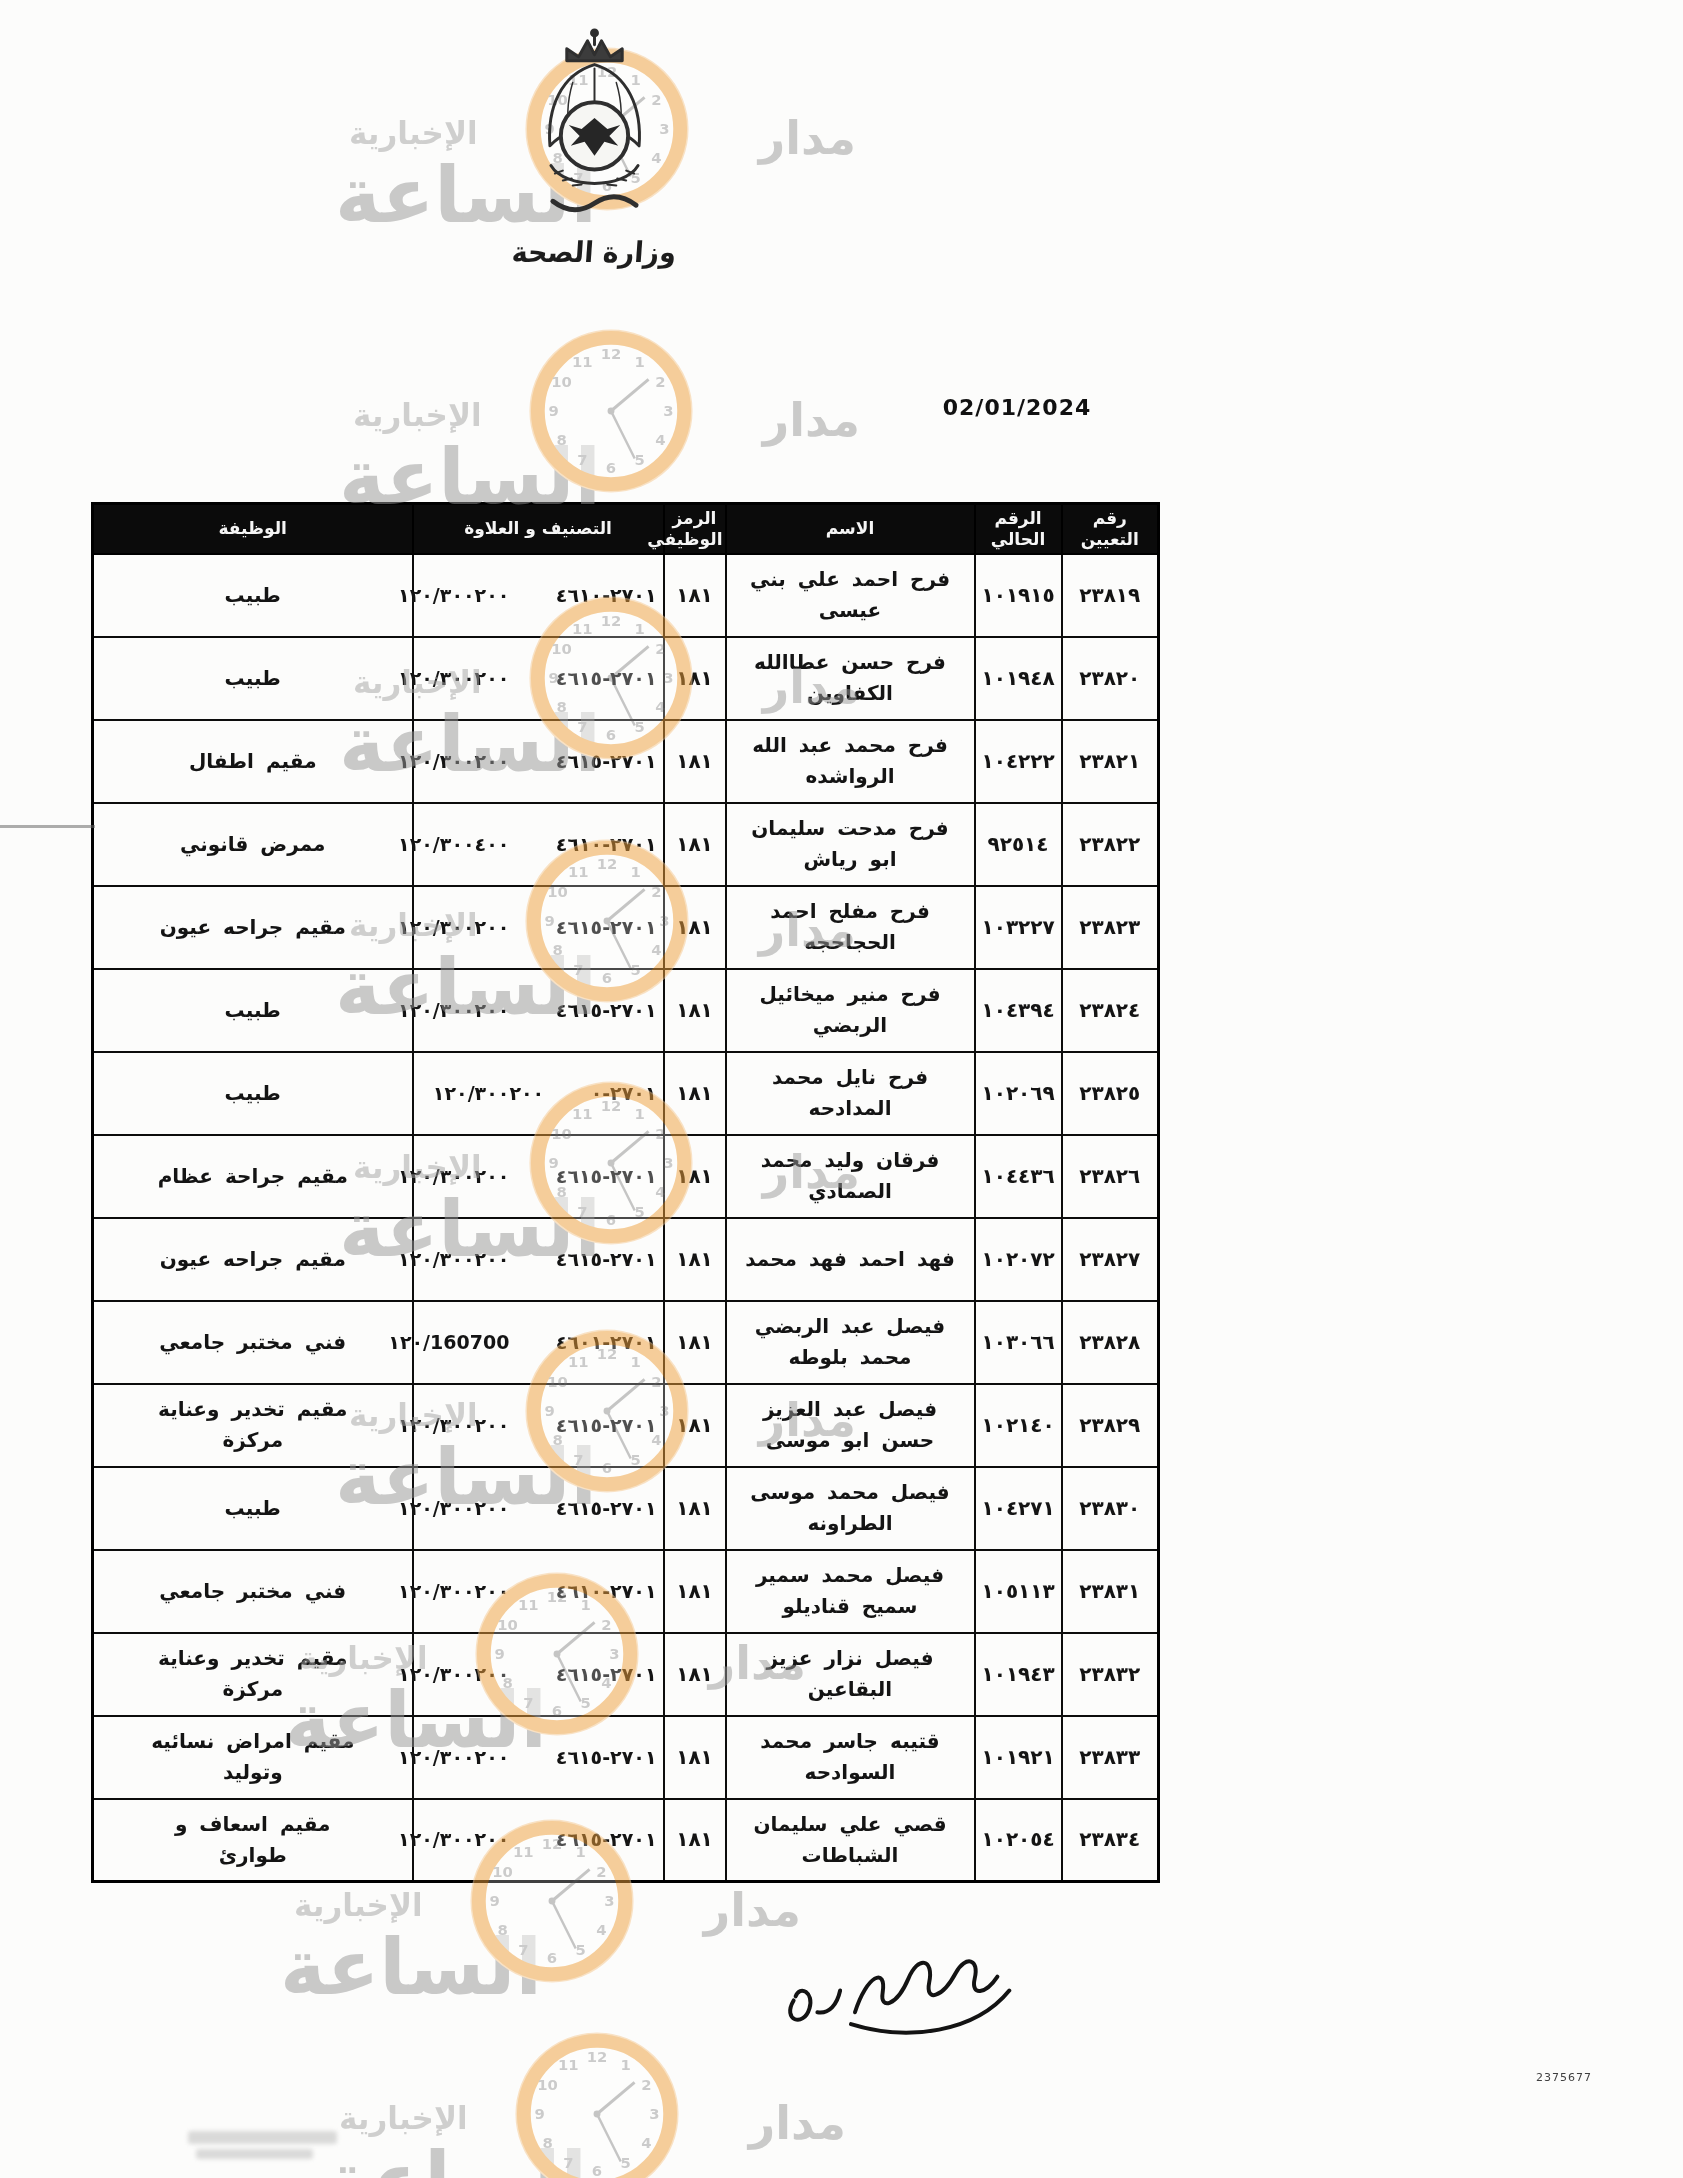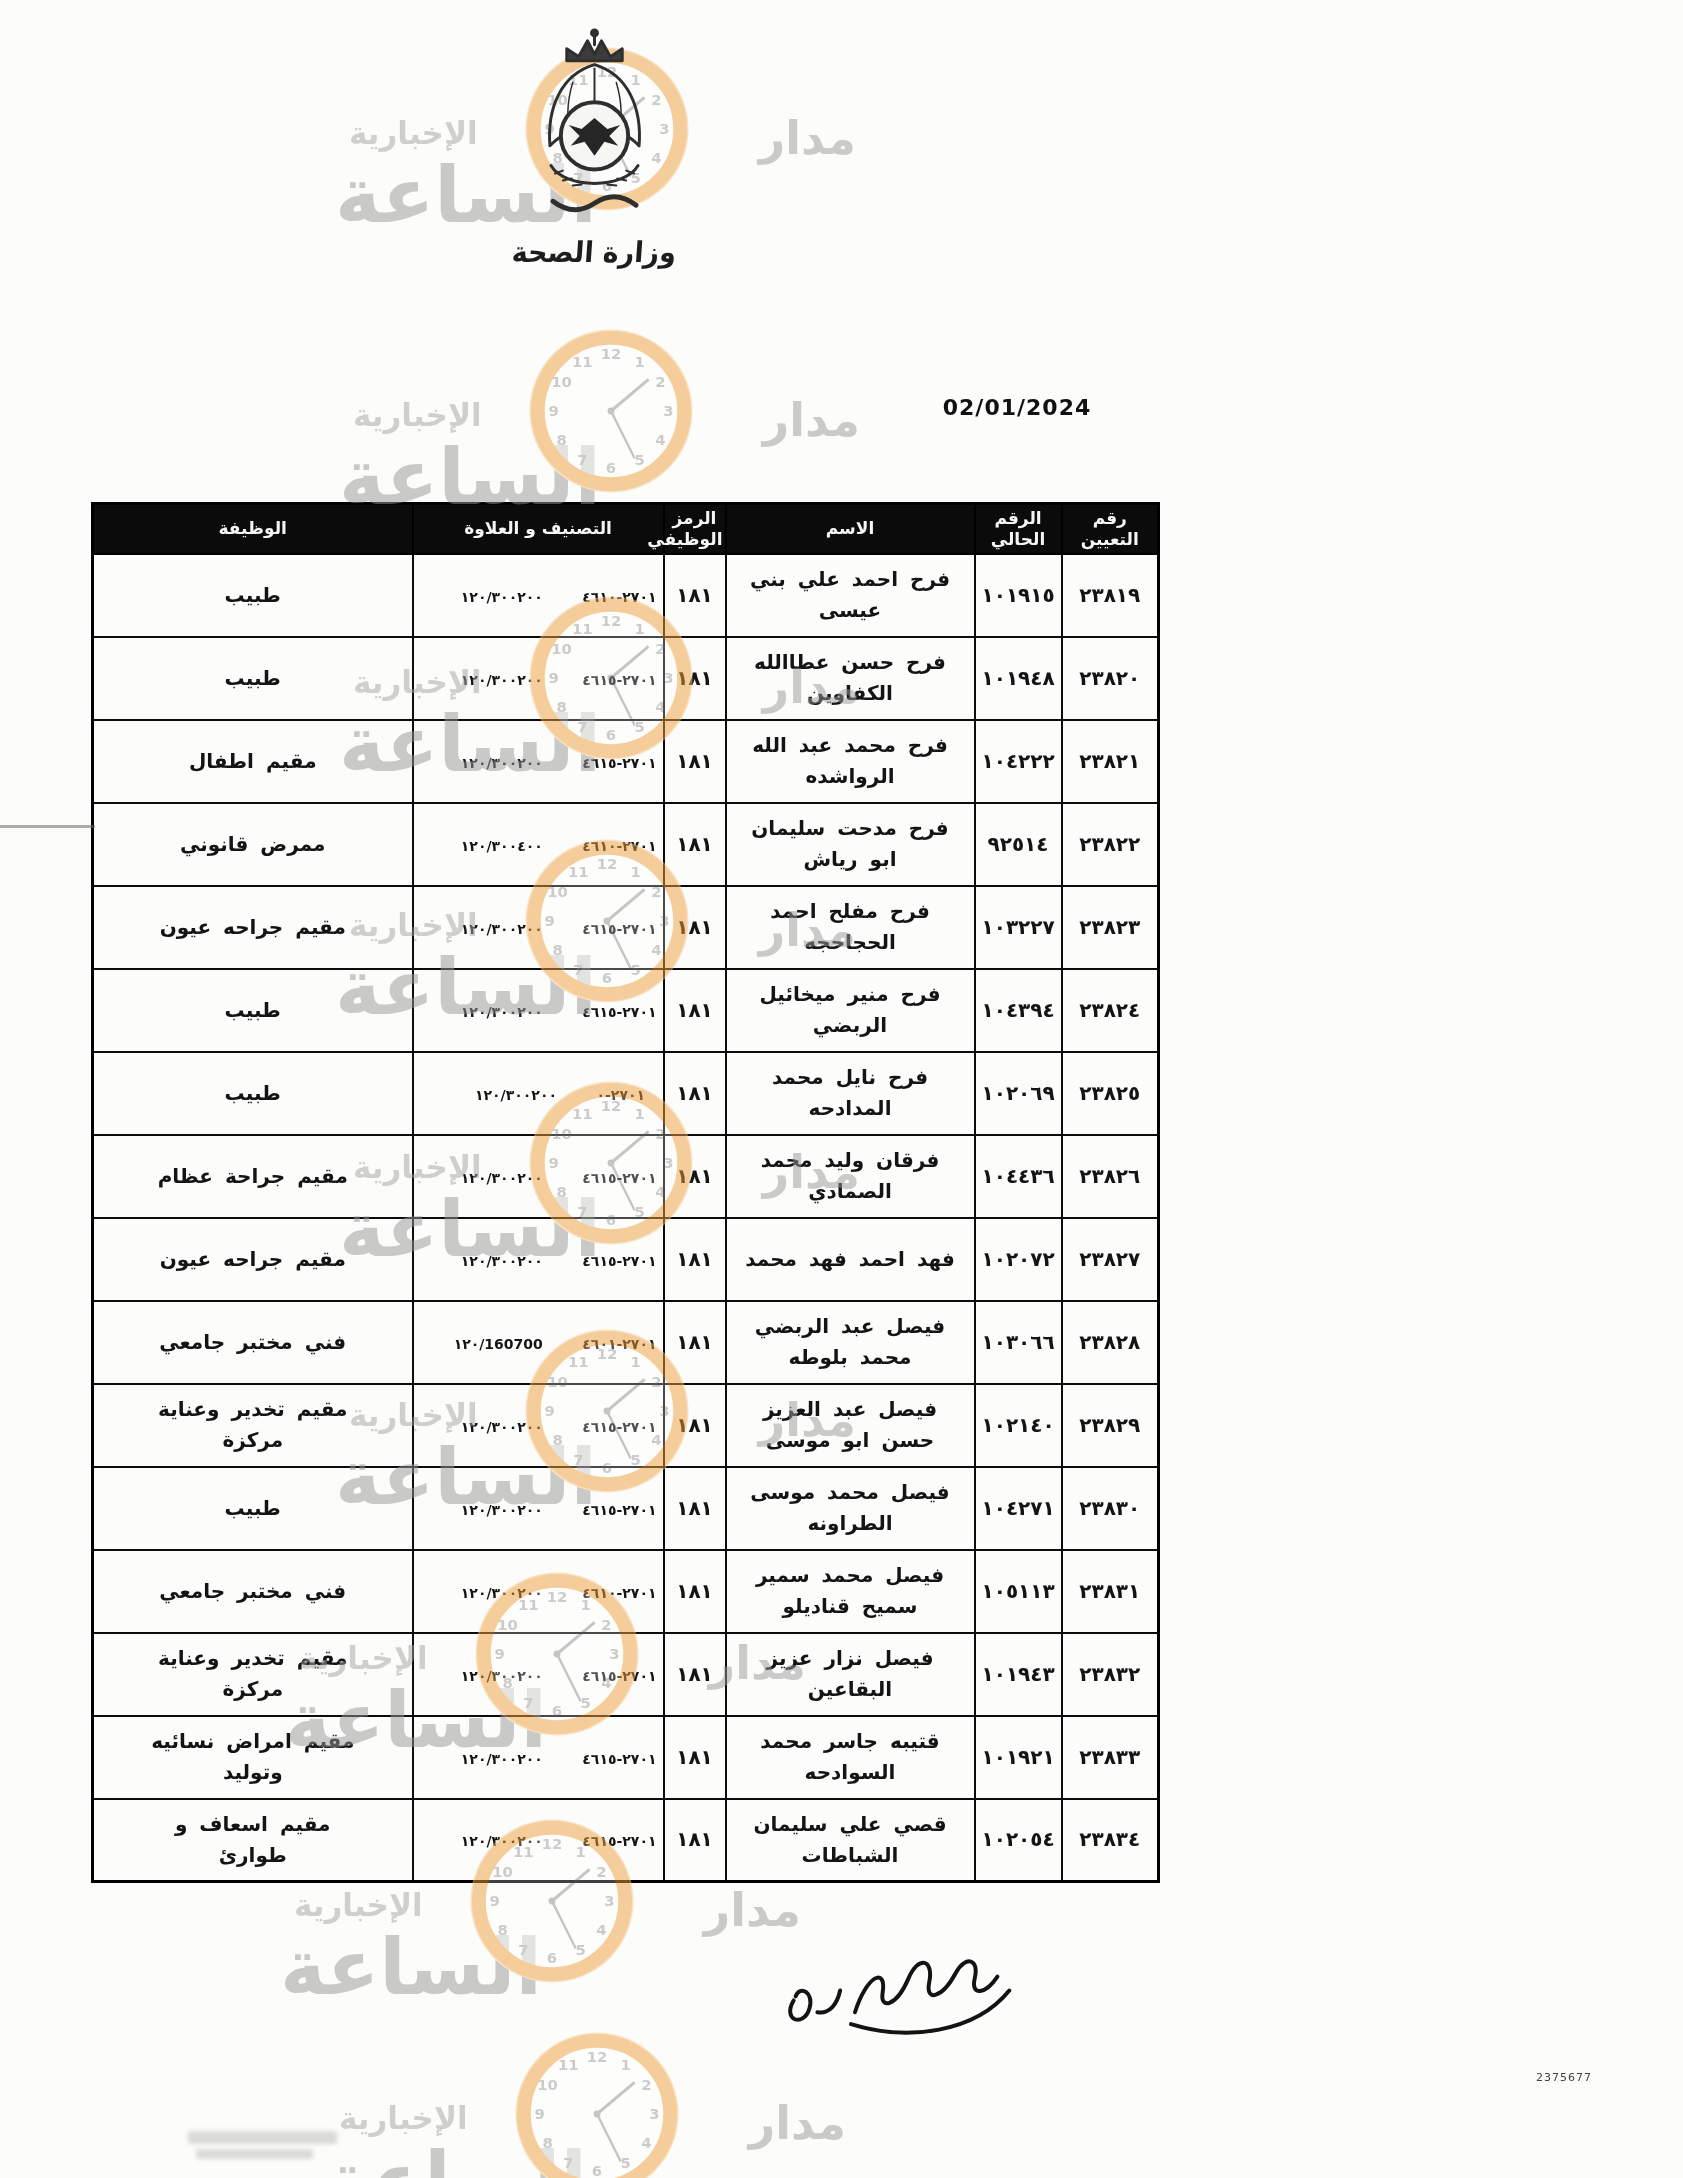--- a/index.html
+++ b/index.html
@@ -33,21 +33,21 @@
   
   table.roster { position: absolute; left: 91px; top: 502px; width: 1067px; z-index: 2;
                  border-collapse: collapse; direction: rtl; table-layout: fixed; border: 3px solid #000; }
   .roster th { background: #0b0b0b; color: #f5f5f5; font-size: 17px; font-weight: bold; height: 50px;
                border: 2px solid #000; white-space: pre-line; line-height: 1.25; padding: 2px; text-align: center; }
   .roster td { border: 2px solid #0c0c0c; height: 83px; text-align: center; vertical-align: middle;
                font-weight: bold; color: #141414; font-size: 20px; line-height: 1.55; padding: 2px 6px; word-spacing: 5px; }
   td.name-cell { padding: 2px 12px; }
   td.job-cell  { padding: 2px 57px; }
   .num  { direction: ltr; unicode-bidi: bidi-override; letter-spacing: 3px; }
-  .code { direction: ltr; unicode-bidi: bidi-override; white-space: pre; font-size: 14px; letter-spacing: 1px; margin-left: 44px; }
+  .code { direction: ltr; unicode-bidi: bidi-override; white-space: pre; font-size: 19px; letter-spacing: 1px; margin-left: 44px; }
 
   
   .signature { position: absolute; left: 760px; top: 1917px; z-index: 4; }
   .doc-serial { position: absolute; left: 1536px; top: 2071px; font-size: 11px; letter-spacing: 1px; color: #3f3f3f; z-index: 2; text-align: right; }
   .streak { position: absolute; left: 0; top: 825px; width: 95px; height: 3px; background: #6a6a6a; opacity: .55; z-index: 2; }
   .artifact { position: absolute; background: #9a9a9a; opacity: .35; filter: blur(2px); border-radius: 3px; z-index: 2; }
   .artifact-1 { left: 188px; top: 2131px; width: 149px; height: 13px; }
   .artifact-2 { left: 196px; top: 2149px; width: 117px; height: 10px; }
 </style>
 </head>

